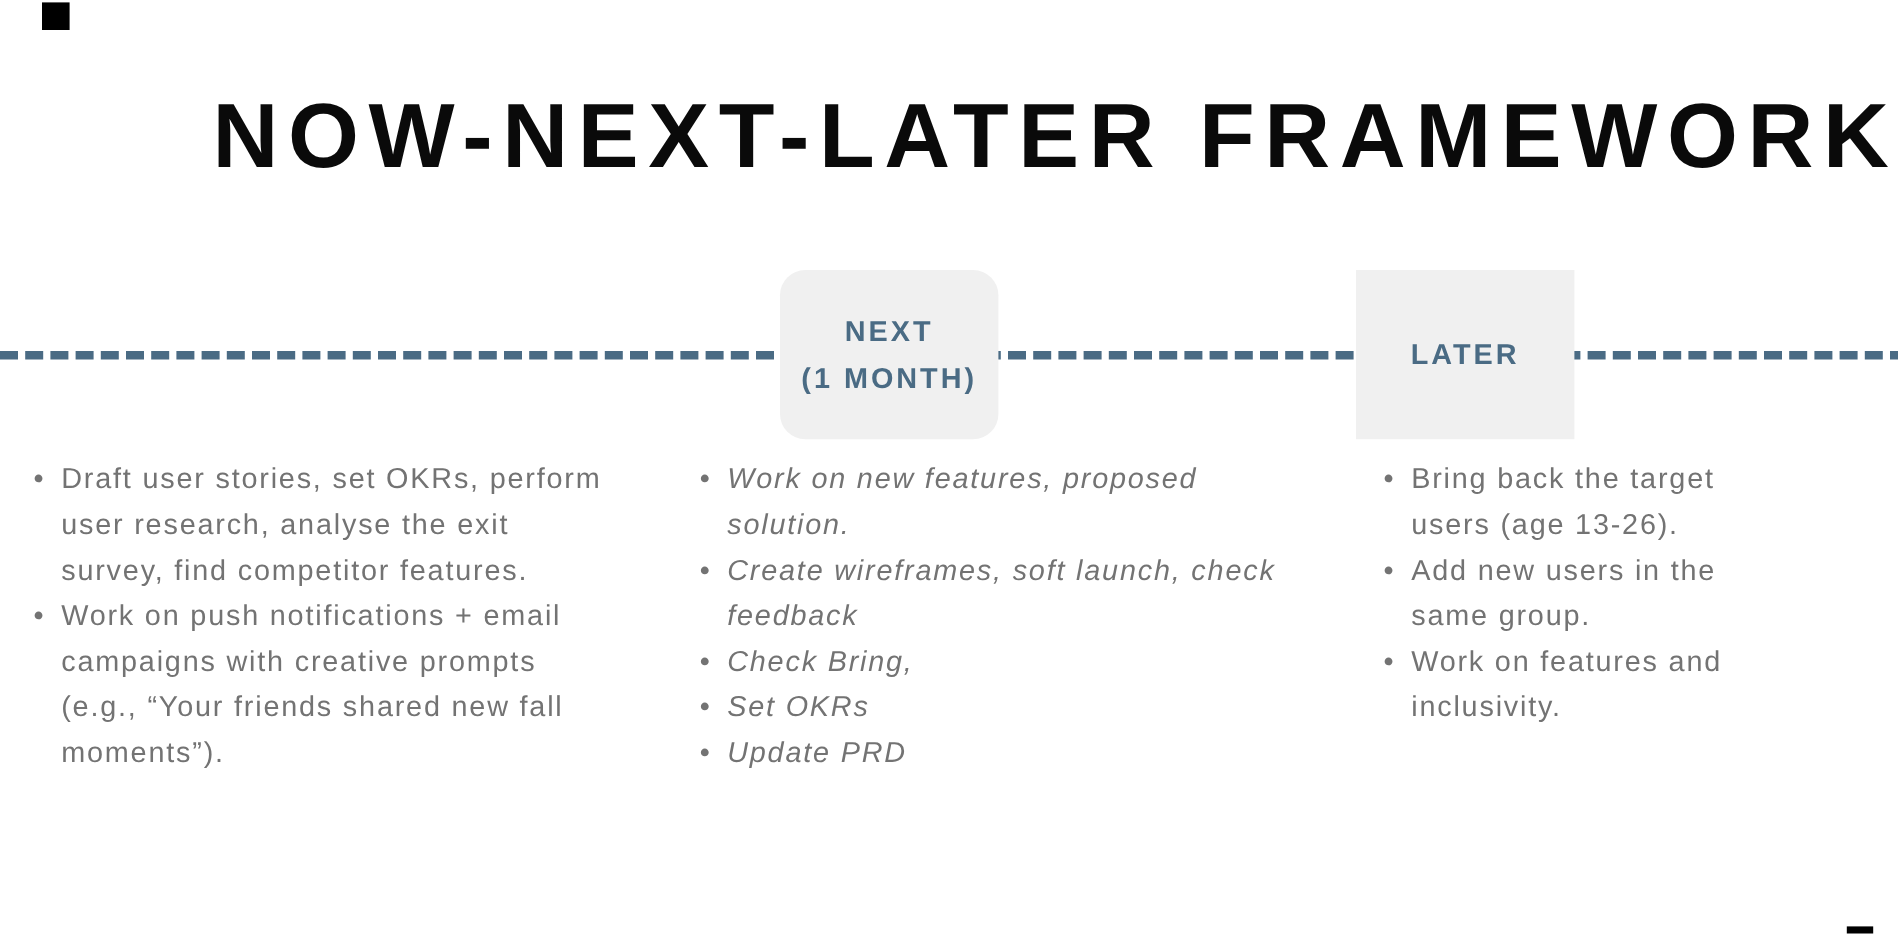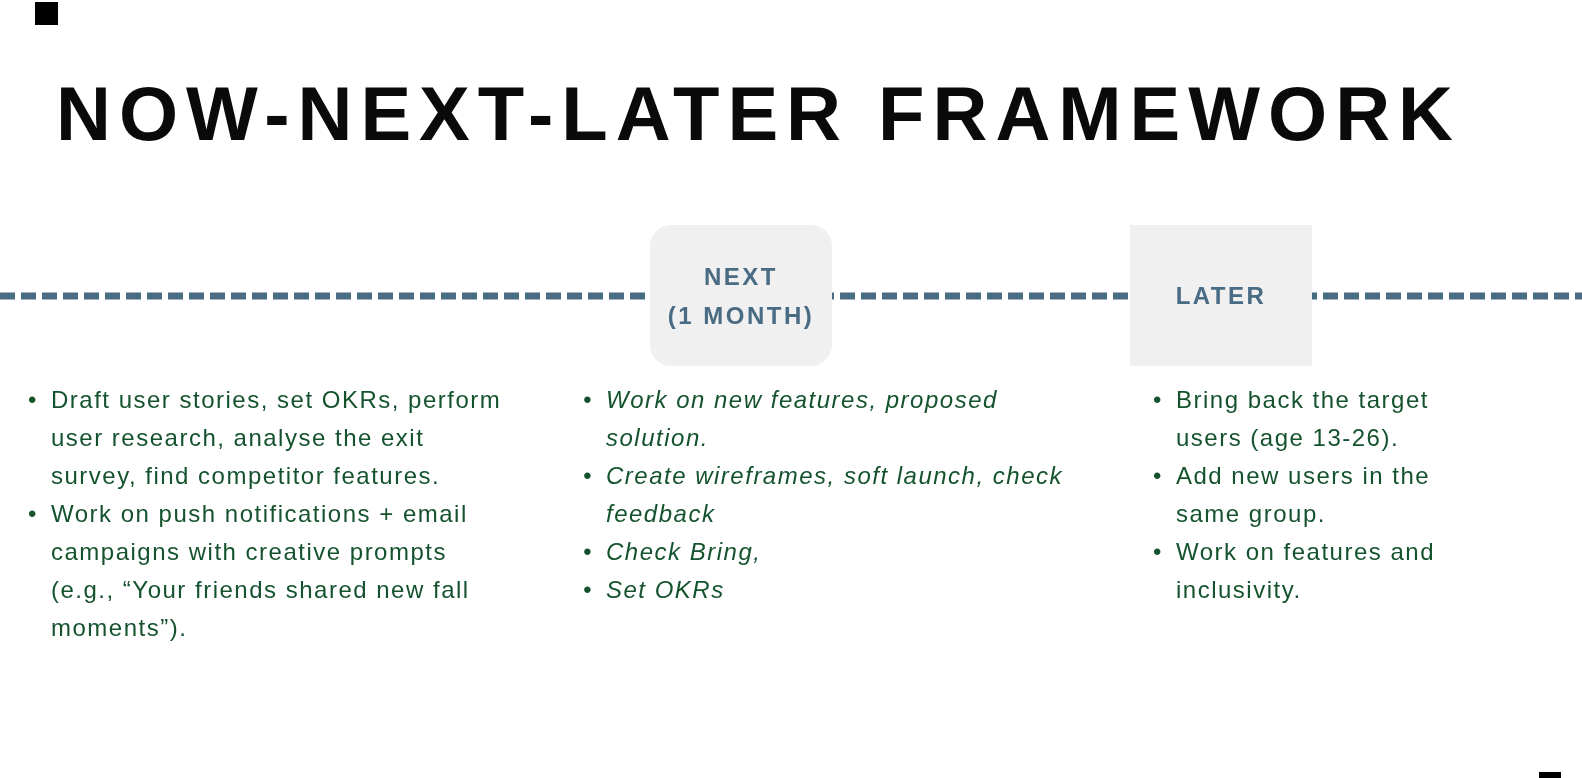--- a/index.html
+++ b/index.html
@@ -23,21 +23,21 @@
   }
   .corner-square.top-left   { left: 35px;  top: 2px;   width: 23px; height: 23px; }
   .corner-square.bot-right  { left: 1539px; top: 772px; width: 22px; height: 14px; }
 
   
   .page-title {
     position: absolute;
     top: 76px;
     left: 0;
     right: 0;
-    text-align: left;
+    text-align: right;
     padding-left: 56px;           
     font-size: 76px;
     font-weight: bold;
     letter-spacing: 8px;
     line-height: 1;
     color: #0a0a0a;
     white-space: nowrap;
   }
 
   
@@ -73,21 +73,21 @@
   .milestone-box.box-later { left: 1130px; }
 
   
   .bullet-list {
     position: absolute;
     top: 381px;
     list-style: none;
     font-size: 24px;
     line-height: 38px;
     letter-spacing: 1.5px;
-    color: #14532d;
+    color: #737373;
   }
   .bullet-list.col-now   { left: 28px;   width: 482px; }
   .bullet-list.col-next  { left: 583px;  width: 515px; font-style: italic; }
   .bullet-list.col-later { left: 1153px; width: 330px; }
   .bullet-list li {
     position: relative;
     padding-left: 23px;
   }
   .bullet-list li::before {
     content: "\2022";
@@ -123,20 +123,21 @@
 
   <ul class="bullet-list col-now">
       <li>Draft user stories, set OKRs, perform user research, analyse the exit survey, find competitor features.</li>
       <li>Work on push notifications + email campaigns with creative prompts (e.g., “Your friends shared new fall moments”).</li>
     </ul>
   <ul class="bullet-list col-next">
       <li>Work on new features, proposed solution.</li>
       <li>Create wireframes, soft launch, check feedback</li>
       <li>Check Bring,</li>
       <li>Set OKRs</li>
+      <li>Update PRD</li>
     </ul>
   <ul class="bullet-list col-later">
       <li>Bring back the target users (age 13-26).</li>
       <li>Add new users in the same group.</li>
       <li>Work on features and inclusivity.</li>
     </ul>
 
 </div>
 
 </body></html>

